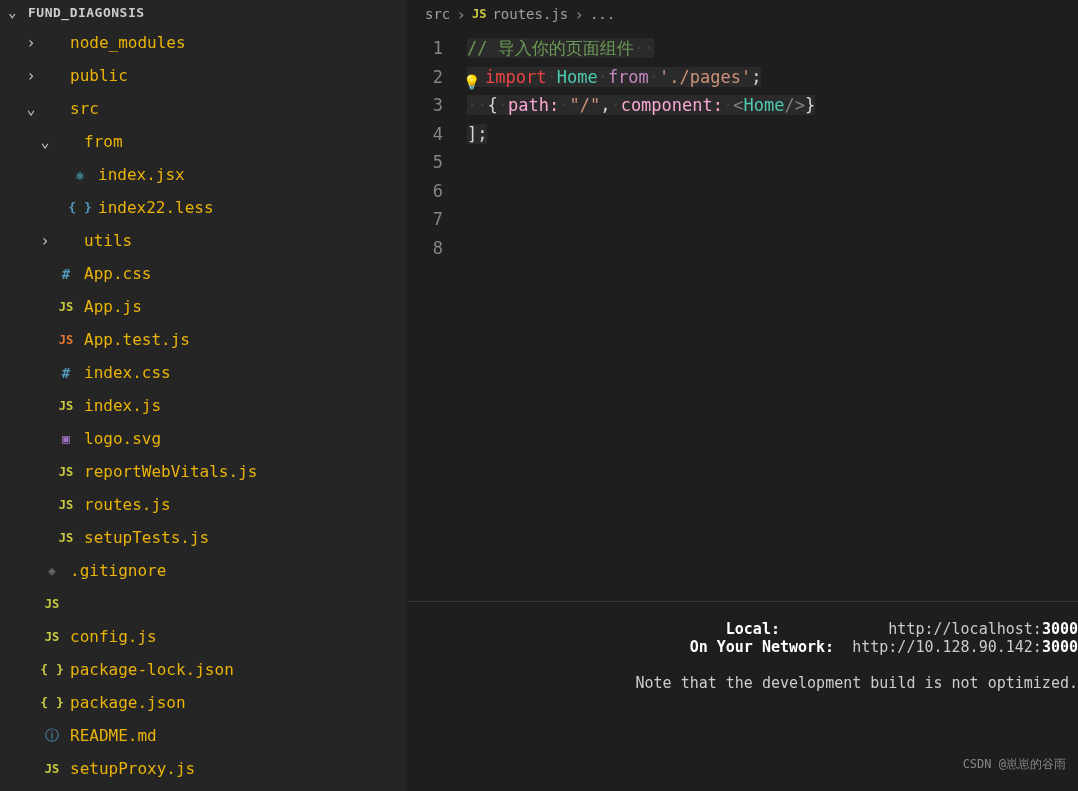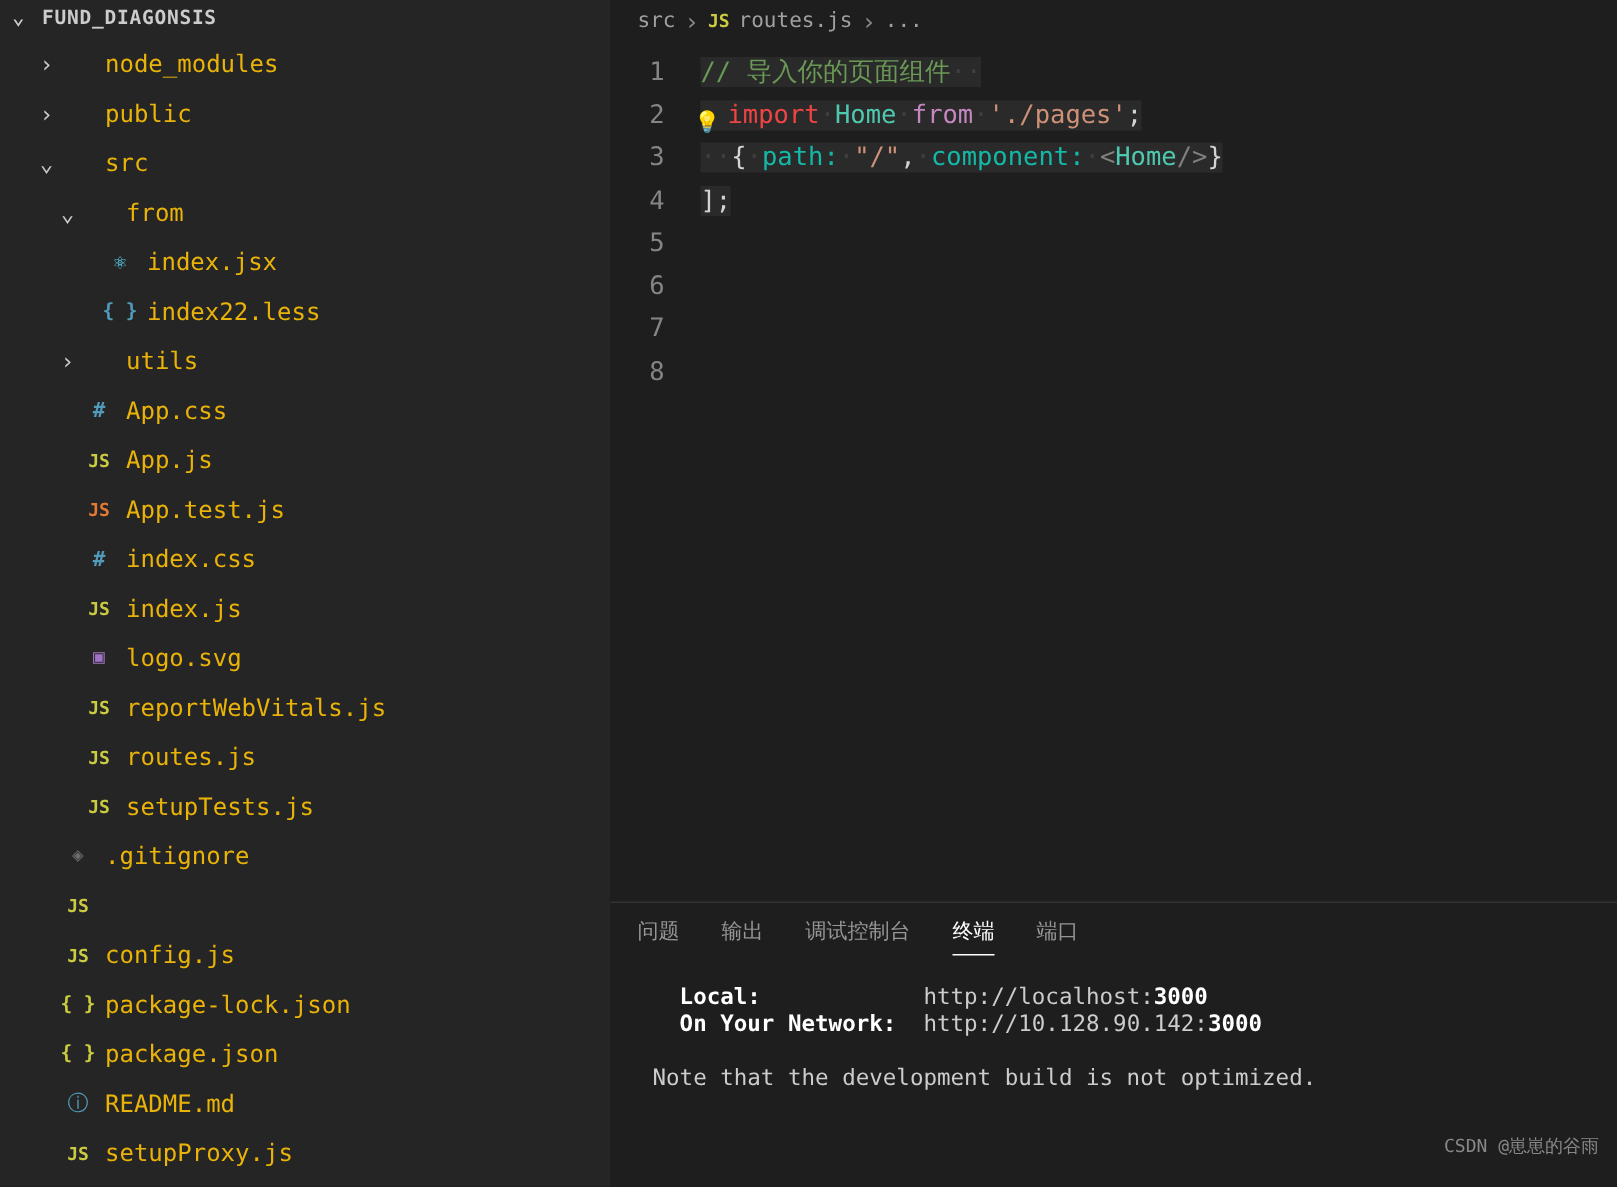--- a/index.html
+++ b/index.html
@@ -98,21 +98,21 @@
   position: relative;
 }
 .hl { background: rgba(100,100,100,0.18); }
 .t-comment { color: #6a9955; }
 .t-keyword { color: #ef4444; margin-left: 18px; }
 .t-var { color: #9cdcfe; }
 .t-class { color: #4ec9b0; }
 .t-string { color: #ce9178; }
 .t-punct { color: #d4d4d4; }
 .t-tag { color: #808080; }
-.t-prop { color: #14b8a6; }
+.t-prop { color: #f9a8d4; }
 .t-reactcomp { color: #4ec9b0; }
 .t-from { color: #c586c0; text-align: right; }
 .ws-dot { color: #3f3f3f; }
 .bulb { position: absolute; left: -4px; top: 5px; color: #ffcc00; font-size: 14px; }
 
 .terminal-panel {
   height: 190px;
   border-top: 1px solid #333;
   background: #1e1e1e;
   display: flex;
@@ -127,20 +127,21 @@
 .term-tab { color: #969696; cursor: pointer; padding-bottom: 6px; }
 .term-tab.active { color: #ffffff; border-bottom: 1px solid #fff; }
 .term-body {
   flex: 1;
   padding: 18px 0 0 28px;
   font-family: Consolas, monospace;
   font-size: 15px;
   color: #cccccc;
   white-space: pre;
   overflow: hidden;
+  text-align: right;
 }
 .term-bold { font-weight: bold; color: #fff; }
 
 .watermark {
   position: absolute;
   right: 12px;
   bottom: 18px;
   color: #888;
   font-size: 12px;
   pointer-events: none;
@@ -297,27 +298,20 @@
       <div class="code-line"><span class="hl"><span class="t-comment">// 导入你的页面组件</span><span class="ws-dot">··</span></span></div>
       <div class="code-line"><span class="bulb">💡</span><span class="hl"><span class="t-keyword">import</span><span class="ws-dot">·</span><span class="t-class">Home</span><span class="ws-dot">·</span><span class="t-from">from</span><span class="ws-dot">·</span><span class="t-string">'./pages'</span><span class="t-punct">;</span></span></div>
       <div class="code-line"><span class="hl"><span class="ws-dot">··</span><span class="t-punct">{</span><span class="ws-dot">·</span><span class="t-prop">path:</span><span class="ws-dot">·</span><span class="t-string">"/"</span><span class="t-punct">,</span><span class="ws-dot">·</span><span class="t-prop">component:</span><span class="ws-dot">·</span><span class="t-tag">&lt;</span><span class="t-reactcomp">Home</span><span class="t-tag">/&gt;</span><span class="t-punct">}</span></span></div>
       <div class="code-line"><span class="hl"><span class="t-punct">];</span></span></div>
       <div class="code-line"></div>
       <div class="code-line"></div>
     </div>
   </div>
 
   <div class="terminal-panel">
-    <div class="term-tabs" id="term-tabs">
-        <span class="term-tab">问题</span>
-        <span class="term-tab">输出</span>
-        <span class="term-tab">调试控制台</span>
-        <span class="term-tab active">终端</span>
-        <span class="term-tab">端口</span>
-      </div>
     <div class="term-body"><span class="term-bold">  <span>Local:</span>            </span><span>http://localhost:</span><span class="term-bold">3000</span>
 <span class="term-bold">  <span>On Your Network:</span>  </span><span>http://10.128.90.142:</span><span class="term-bold">3000</span>
 
 <span>Note that the development build is not optimized.</span></div>
   </div>
 </div>
 
 <div class="watermark">CSDN @崽崽的谷雨</div>
 
 </body></html>

